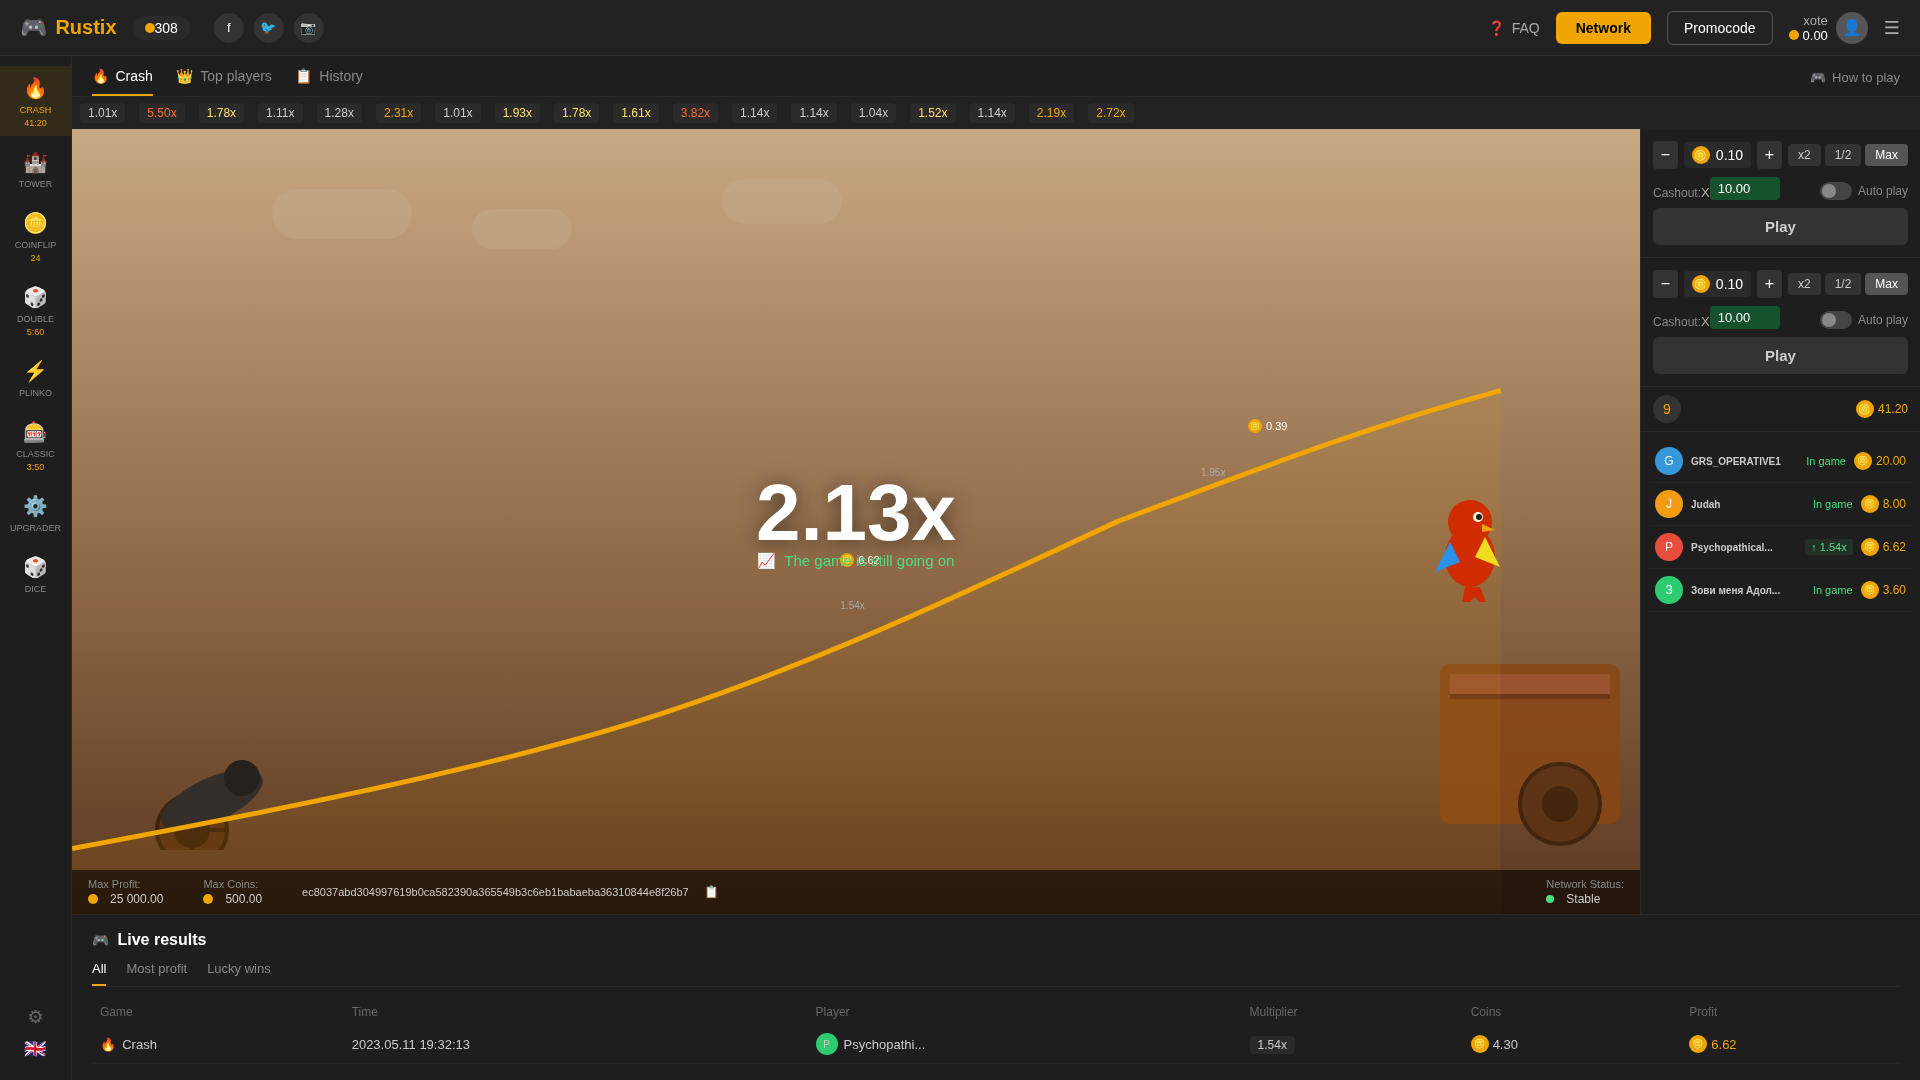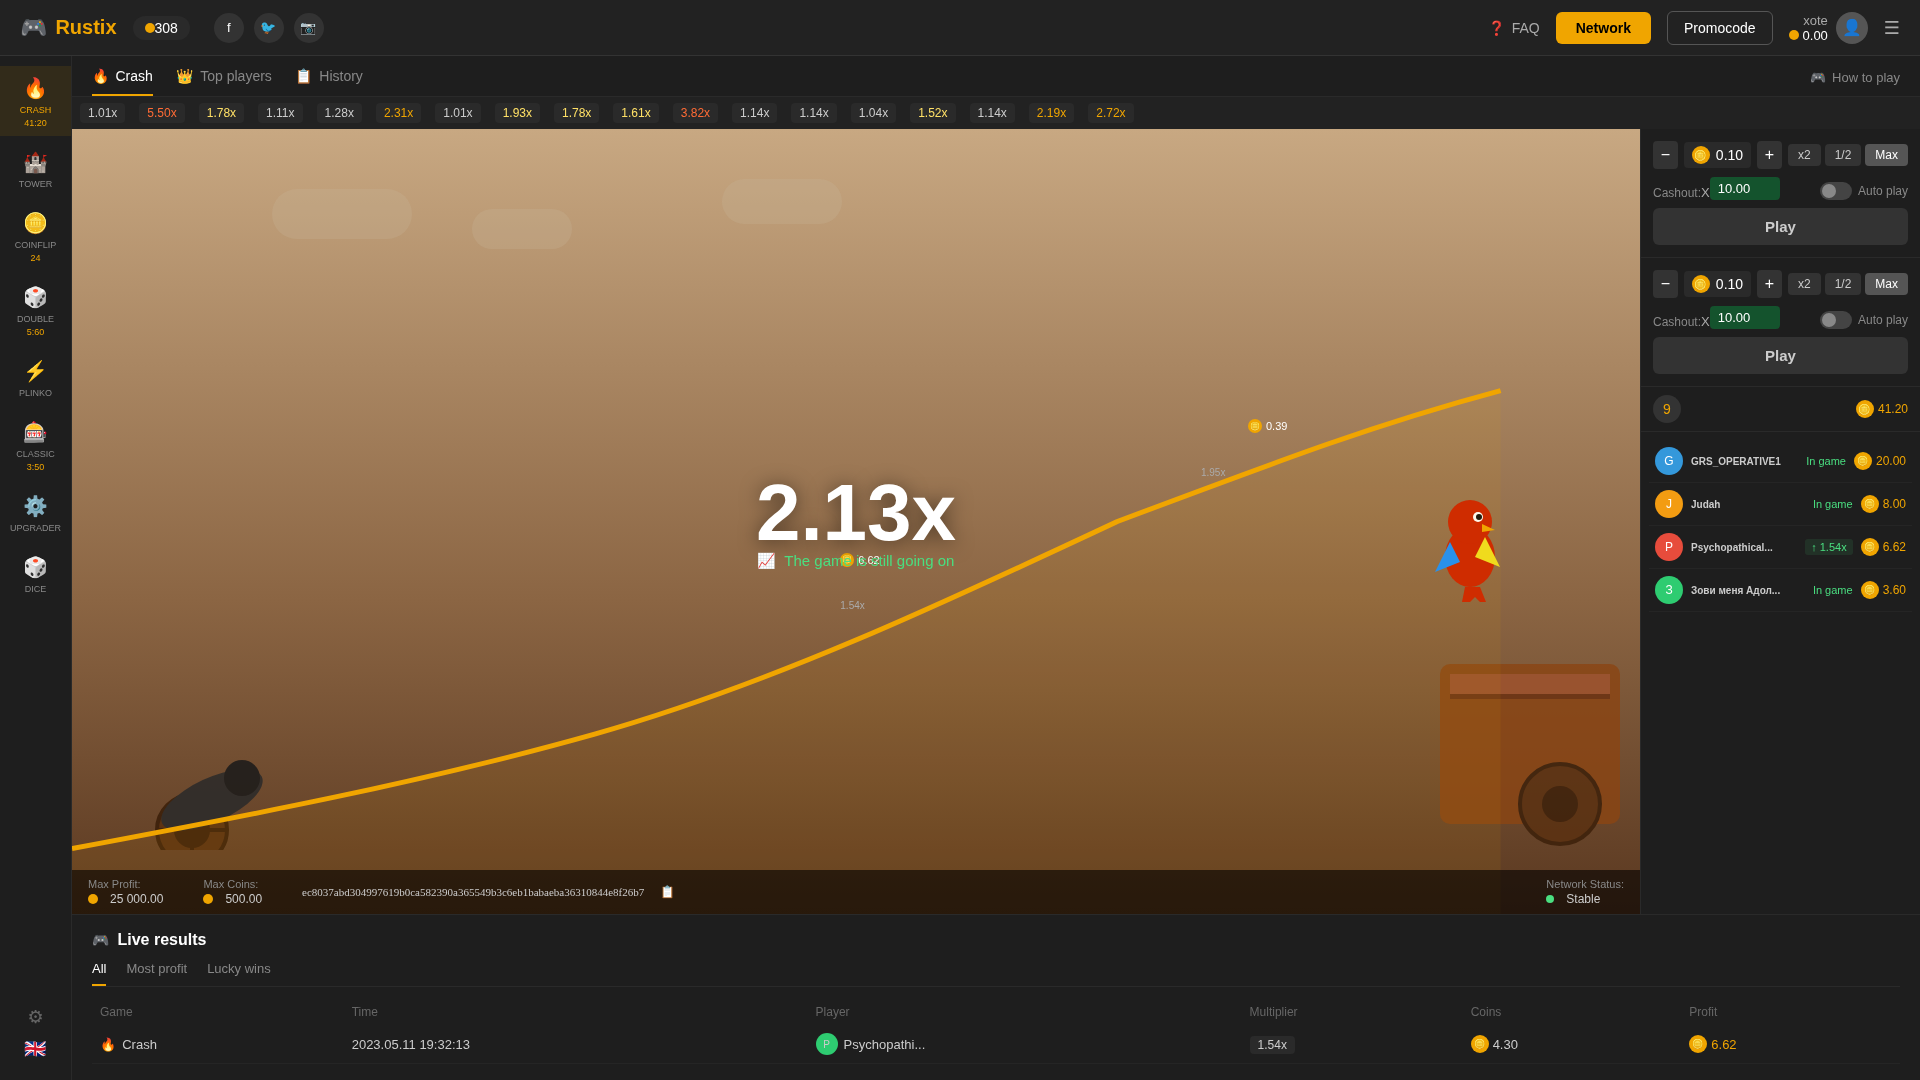--- a/index.html
+++ b/index.html
@@ -351,21 +351,21 @@
           </div>
           <div class="game-info-item">
             <span class="game-info-label">Max Coins:</span>
             <div class="game-info-val">
               <div class="coin-dot"></div>
               <span>500.00</span>
             </div>
           </div>
           <div class="game-info-item" style="flex:1;">
             <div class="game-info-val">
-              <span style="font-family:Liberation Serif, serif;font-size:11px;">ec8037abd304997619b0ca582390a365549b3c6eb1babaeba36310844e8f26b7</span>
+              <span style="font-family:Liberation Sans, sans-serif;font-size:11px;">ec8037abd304997619b0ca582390a365549b3c6eb1babaeba36310844e8f26b7</span>
               <span style="cursor:pointer;color:#888;margin-left:4px;">📋</span>
             </div>
           </div>
           <div class="game-info-item">
             <span class="game-info-label">Network Status:</span>
             <div class="game-info-val">
               <div class="network-dot"></div>
               <span>Stable</span>
             </div>
           </div>

